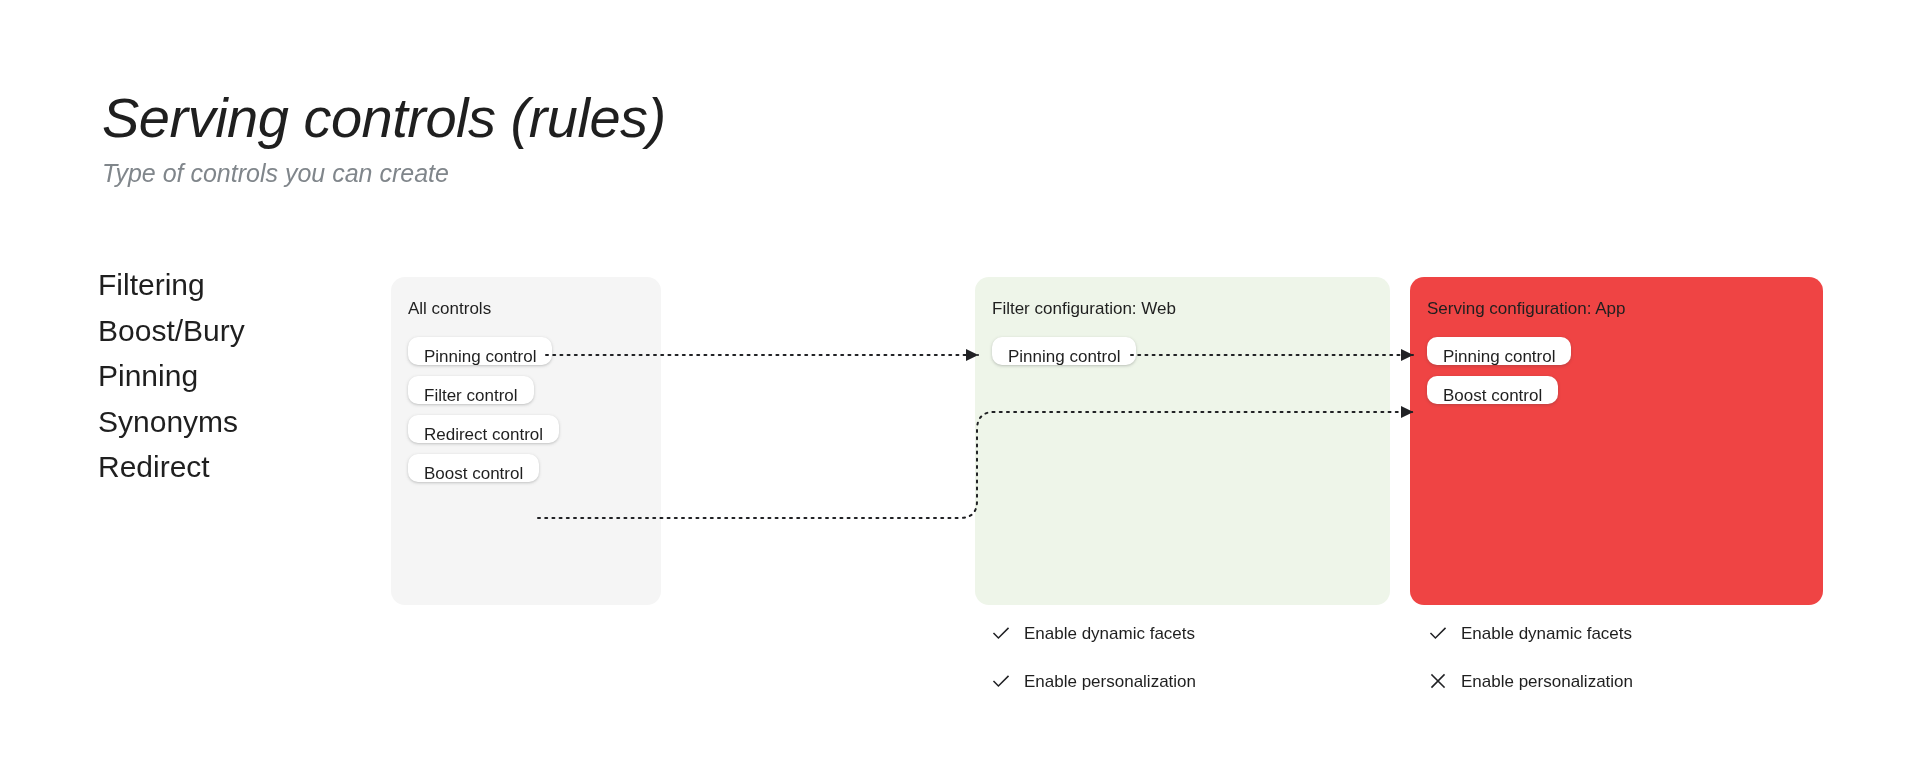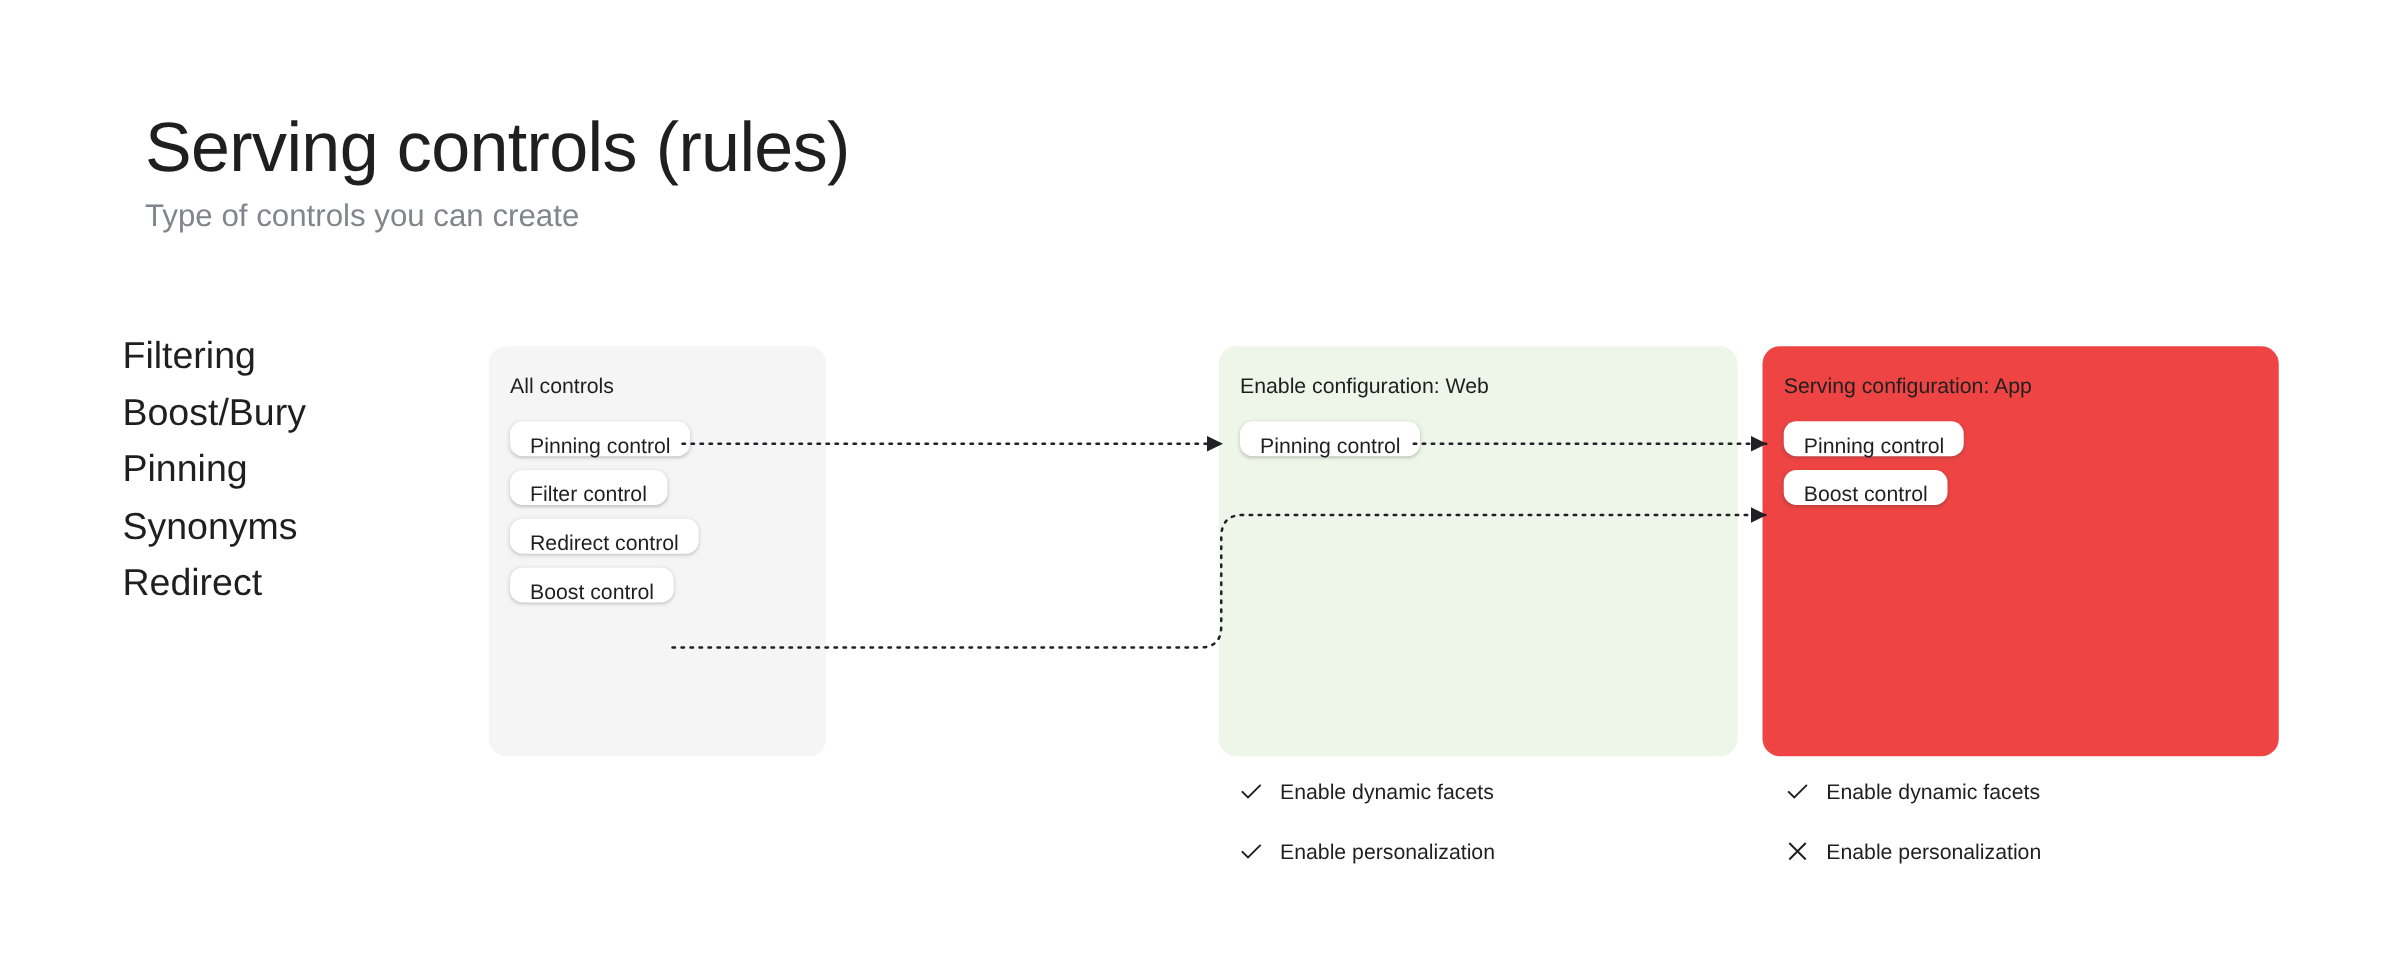--- a/index.html
+++ b/index.html
@@ -36,21 +36,21 @@
     white-space: nowrap;
   }
   .col-head .sub {
     margin-top: 10px;
     font-size: 25px;
     font-weight: 400;
     color: #80868b;
     line-height: 1.2;
     white-space: nowrap;
   }
-  #head-left  { left: 116px;  top: 88px; }
+  #head-left  { left: 102px;  top: 88px; font-style: italic; }
   #head-right { left: 975px; top: 88px; }
 
   
   #control-types {
     position: absolute;
     left: 98px;
     top: 267px;
     display: flex;
     flex-direction: column;
     gap: 9px;
@@ -165,21 +165,21 @@
     <div class="panel-title">All controls</div>
     <div class="chips">
       <div class="chip">Pinning control</div>
       <div class="chip">Filter control</div>
       <div class="chip">Redirect control</div>
       <div class="chip">Boost control</div>
     </div>
   </div>
 
   <div class="panel" id="panel-web">
-    <div class="panel-title">Enable configuration: Web</div>
+    <div class="panel-title">Filter configuration: Web</div>
     <div class="chips">
       <div class="chip">Pinning control</div>
     </div>
   </div>
 
   <div class="panel" id="panel-app">
     <div class="panel-title">Serving configuration: App</div>
     <div class="chips">
       <div class="chip">Pinning control</div>
       <div class="chip">Boost control</div>

